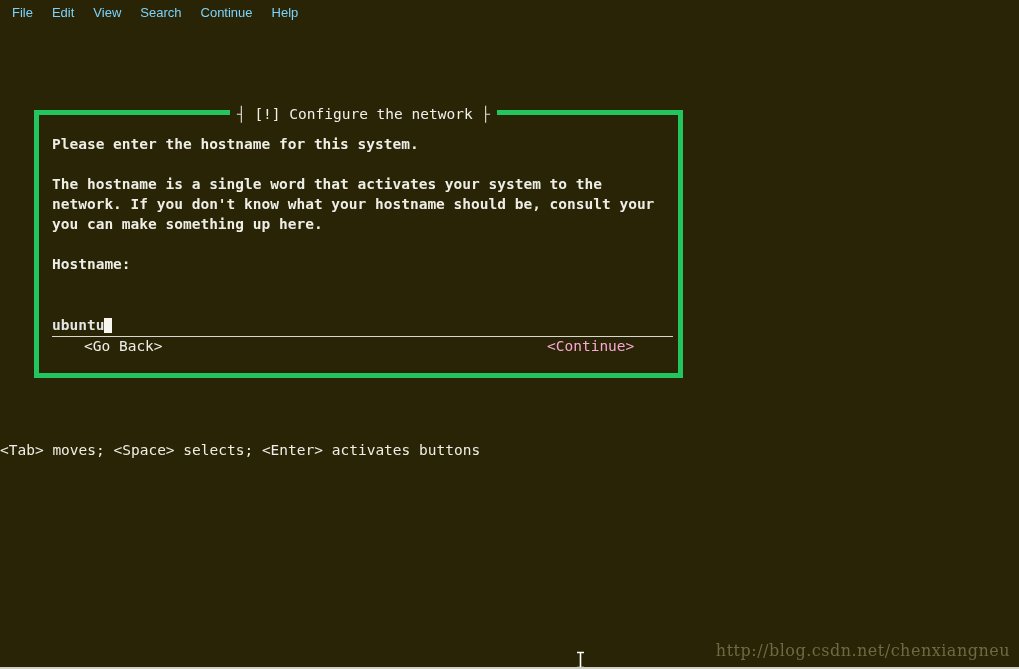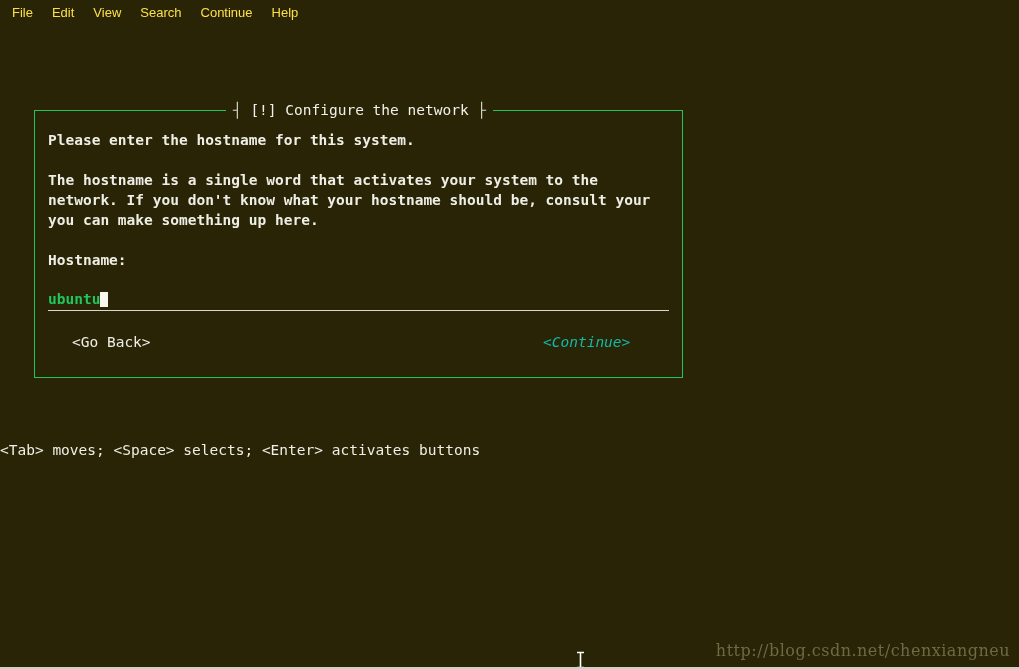--- a/index.html
+++ b/index.html
@@ -22,37 +22,37 @@
     left: 0;
     top: 0;
     width: 885px;
     height: 25px;
     display: flex;
     align-items: center;
     padding-left: 12px;
     box-sizing: border-box;
     font-family: "Liberation Sans", sans-serif;
     font-size: 13px;
-    color: #fde047;
+    color: #7dd3fc;
   }
   .menu-item {
     margin-right: 19px;
     line-height: 25px;
     white-space: nowrap;
     cursor: default;
   }
 
   
   #dialog {
     position: absolute;
     left: 34px;
     top: 110px;
     width: 649px;
     height: 268px;
-    border: 1px solid #22c55e;
+    border: 5px solid #22c55e;
     box-sizing: border-box;
     background: transparent;
   }
   
   #dialog-title-wrap {
     position: absolute;
     left: 0;
     top: -11px;
     width: 649px;
     text-align: center;
@@ -98,21 +98,22 @@
   #hostname-field {
     position: relative;
     display: block;
     width: 621px;
     height: 21px;
     border-bottom: 1px solid #d8d8d0;
     box-sizing: border-box;
     white-space: pre;
     font-size: 14.5px;
     line-height: 19px;
-    color: #22c55e;
+    color: #e5e5e5;
+    margin-top: 22px;
   }
   #hostname-value {
     white-space: pre;
   }
   #text-cursor {
     display: inline-block;
     width: 8px;
     height: 15px;
     background: #f7f7f0;
     vertical-align: -3px;
@@ -123,34 +124,33 @@
     position: absolute;
     left: 13px;
     top: 221px;
     width: 624px;
     height: 20px;
     font-size: 14.5px;
     line-height: 20px;
   }
   #go-back-button {
     position: absolute;
-    left: 24px;
+    left: 32px;
     top: 0;
     white-space: pre;
     color: #eeeee6;
     cursor: default;
   }
   #continue-button {
     position: absolute;
     left: 495px;
     top: 0;
     white-space: pre;
-    color: #14b8a6;
+    color: #f9a8d4;
     cursor: default;
-    font-style: italic;
   }
 
   
   #footer-hint {
     position: absolute;
     left: 0px;
     top: 440px;
     font-size: 14.5px;
     line-height: 20px;
     white-space: pre;

